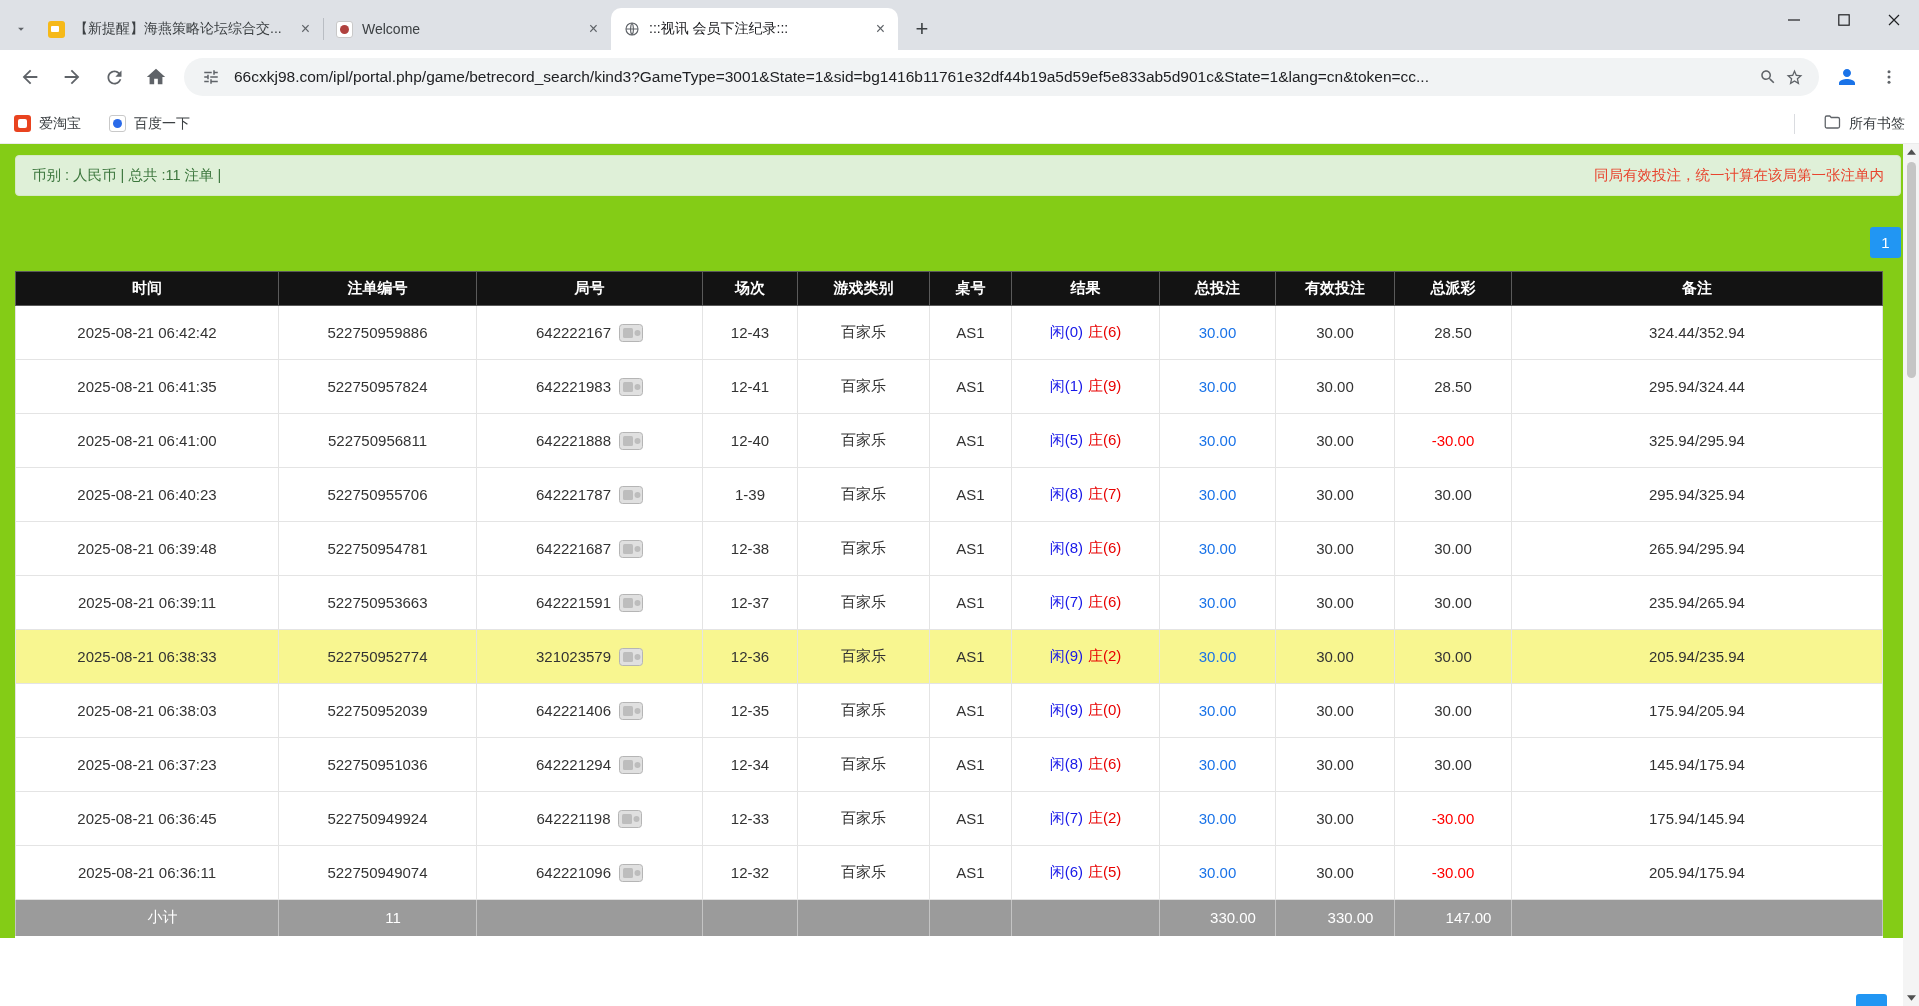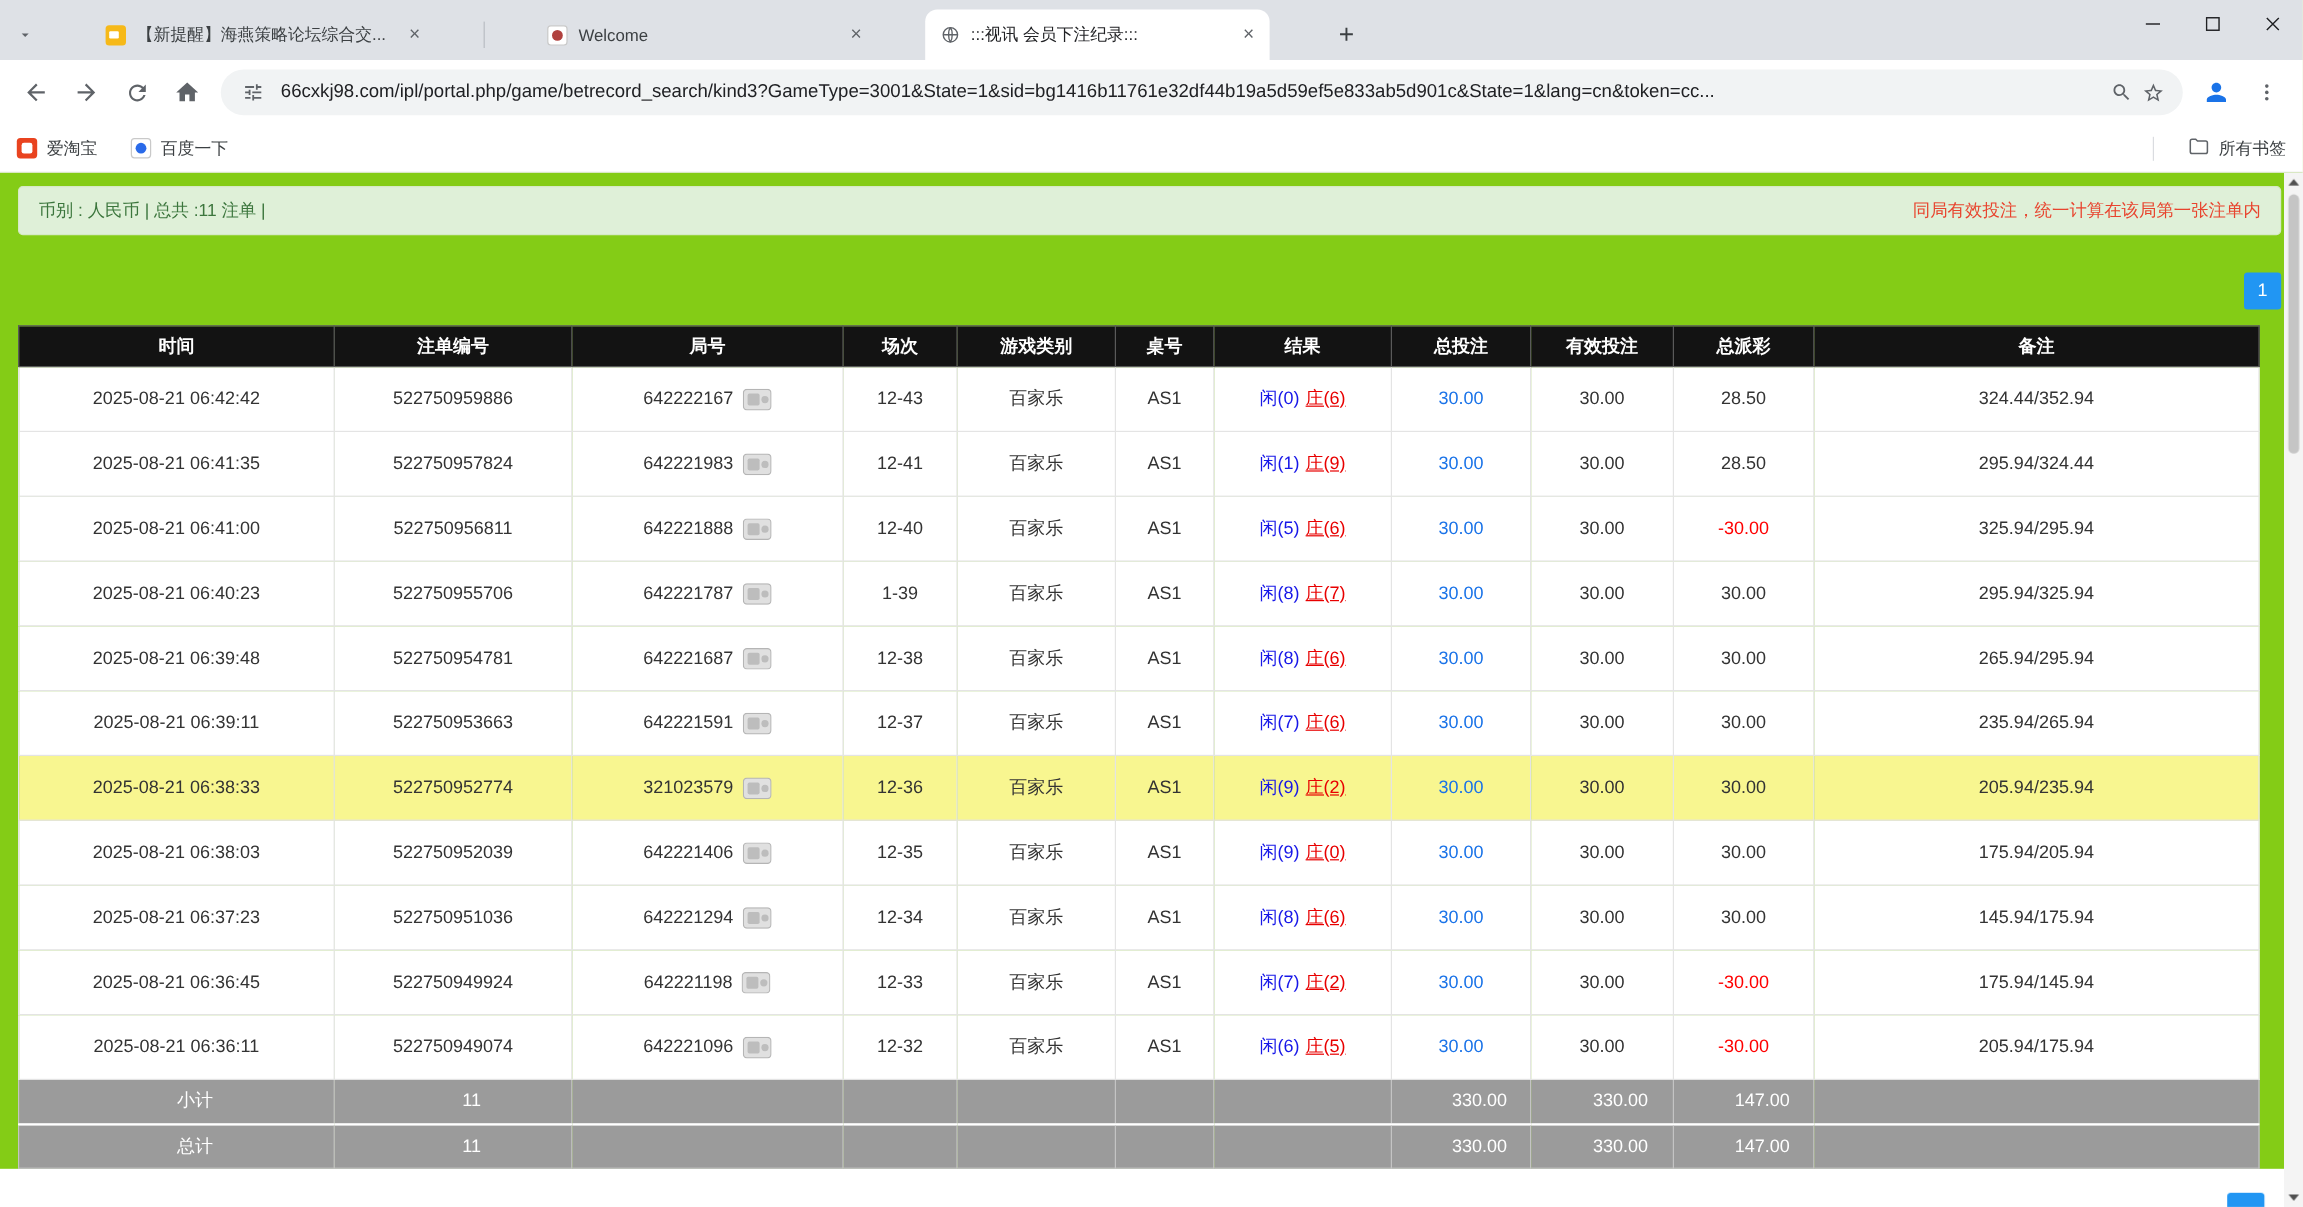--- a/index.html
+++ b/index.html
@@ -3,21 +3,21 @@
 <meta charset="utf-8">
 <style>
   * { box-sizing: border-box; }
   html,body { margin:0; padding:0; }
   body {
     width:1919px; height:1006px; overflow:hidden;
     font-family:"Liberation Sans","DejaVu Sans",sans-serif;
     background:#fff; color:#202124;
   }
   
-  .tabstrip { height:50px; background:#dee1e6; display:flex; align-items:flex-end; padding-left:6px;gap:40px; }
+  .tabstrip { height:50px; background:#dee1e6; display:flex; align-items:flex-end; padding-left:6px; }
   .tab-chevron { width:30px; height:42px; display:flex; align-items:center; justify-content:center; }
   .tab { width:287px; height:42px; display:flex; align-items:center; gap:9px; padding:0 8px 0 12px;
          border-radius:10px 10px 0 0; font-size:14px; color:#3c4043; }
   .tab.active { background:#fff; color:#202124; }
   .tab-title { flex:1; white-space:nowrap; overflow:hidden; text-overflow:ellipsis; }
   .tab-close { width:19px; height:19px; flex:none; border-radius:50%; display:flex; align-items:center;
                justify-content:center; color:#5f6368; font-size:16px; line-height:1; }
   .tab-divider { width:1px; height:22px; background:#9aa0a6; opacity:.55; margin:0 0 10px 0; }
   .newtab { width:32px; height:32px; margin:0 0 5px 8px; display:flex; align-items:center; justify-content:center;
             font-size:22px; color:#3c4043; border-radius:50%; }
@@ -57,21 +57,21 @@
   .pagebtn { width:31px; height:31px; background:#2196f3; color:#fff; border:none; border-radius:3px;
              font-size:15px; font-family:inherit; cursor:pointer; }
   table.bets { width:1867px; border-collapse:collapse; table-layout:fixed; font-size:15px; color:#333; }
   thead th { background:#131313; color:#fff; height:34px; font-weight:bold; border:1px solid #5a5a5a; }
   tbody td { height:54px; text-align:center; border:1px solid #e4e4e4; background:#fff; }
   tr.highlight td { background:#f8f690; }
   tfoot td { height:37px; background:#9b9b9b; color:#fff; text-align:center; border:1px solid #c4c4c4; font-size:15px;padding-left:32px; }
   tfoot tr:first-child td { border-bottom:2px solid #fff; }
   .roundwrap { display:inline-flex; align-items:center; gap:8px; }
   .player { color:#1717e8; }
-  .banker { color:#e80000; margin-left:5px;text-decoration:underline; }
+  .banker { color:#e80000; margin-left:5px; }
   .betlink { color:#1a73e8; cursor:pointer; }
   td.neg { color:#ff0000; }
   .replay { display:inline-flex; cursor:pointer; }
   
   .scrollbar { position:fixed; top:144px; right:0; width:16px; bottom:0; background:#f4f4f4;
                display:flex; flex-direction:column; align-items:center; }
   .sb-arrow { height:16px; width:16px; display:flex; align-items:center; justify-content:center; }
   .sb-thumb { width:9px; height:216px; margin-top:2px; border-radius:5px; background:#c5c5c5; }
   .sb-bottom { margin-top:auto; }
   .pager-bottom-partial { position:fixed; right:32px; bottom:0; width:31px; height:12px;
@@ -559,33 +559,20 @@
             <td></td>
             <td></td>
             <td></td>
             <td></td>
             <td></td>
             <td>330.00</td>
             <td>330.00</td>
             <td>147.00</td>
             <td></td>
           </tr>
-          <tr>
-            <td>总计</td>
-            <td>11</td>
-            <td></td>
-            <td></td>
-            <td></td>
-            <td></td>
-            <td></td>
-            <td>330.00</td>
-            <td>330.00</td>
-            <td>147.00</td>
-            <td></td>
-          </tr>
         </tfoot>
     </table>
   </div>
 
   <div class="scrollbar">
     <div class="sb-arrow">
       <svg width="9" height="6" viewBox="0 0 10 6">
           <path d="M5 0l5 6H0z" fill="#505050"></path>
         </svg>
     </div>

